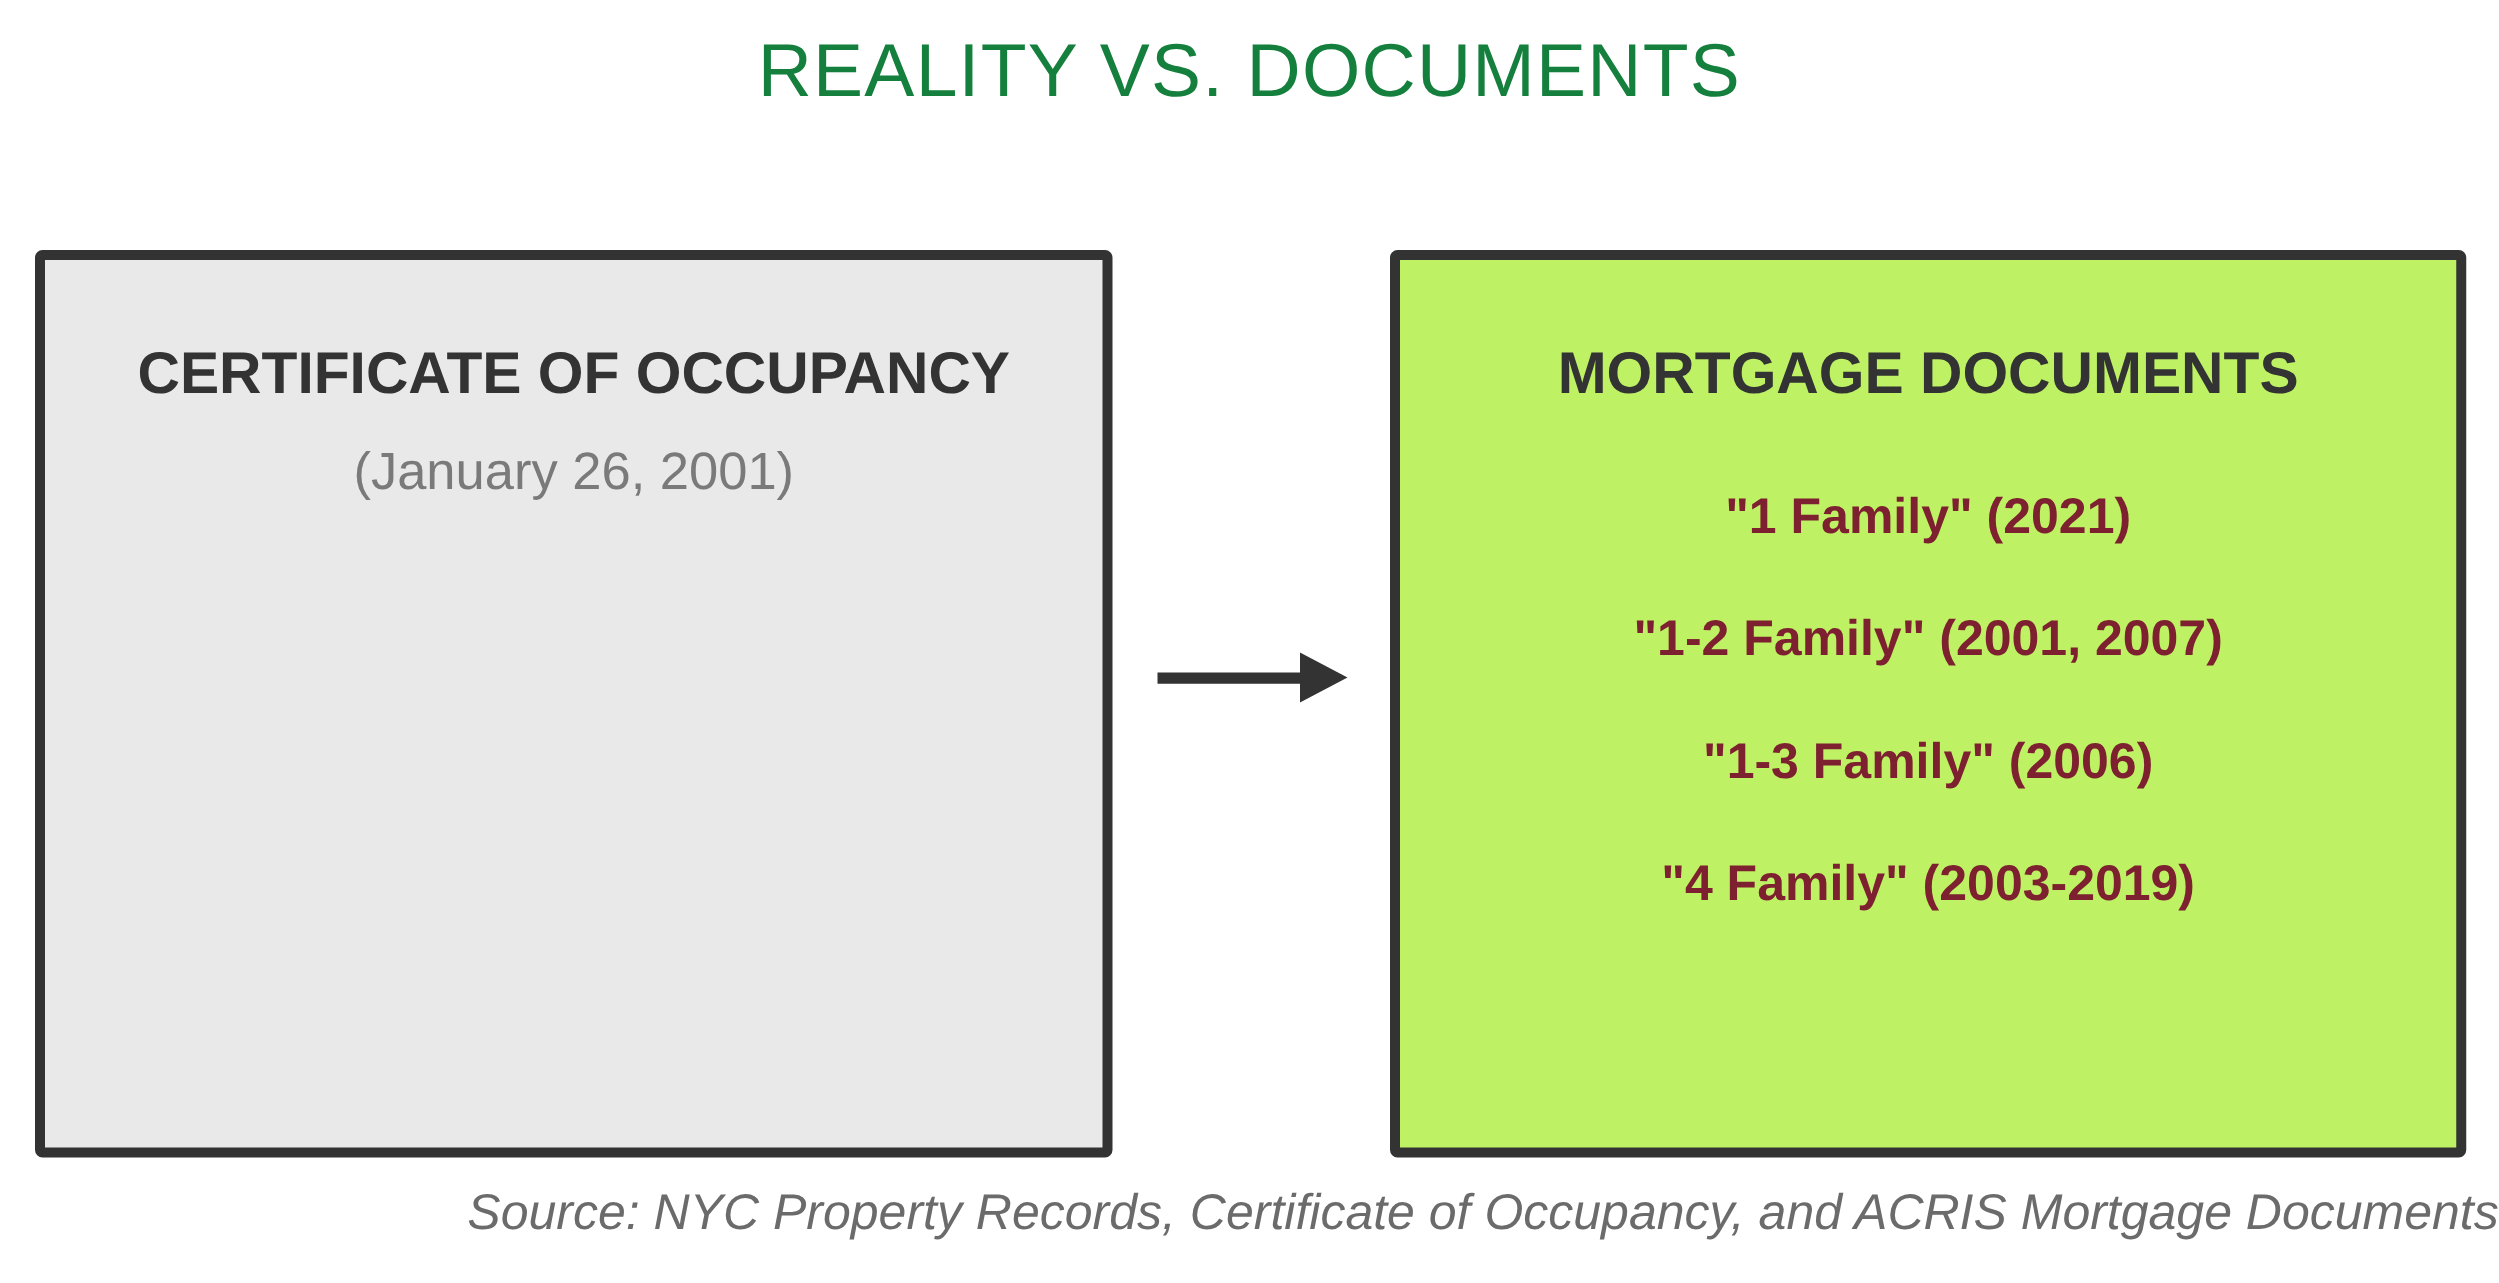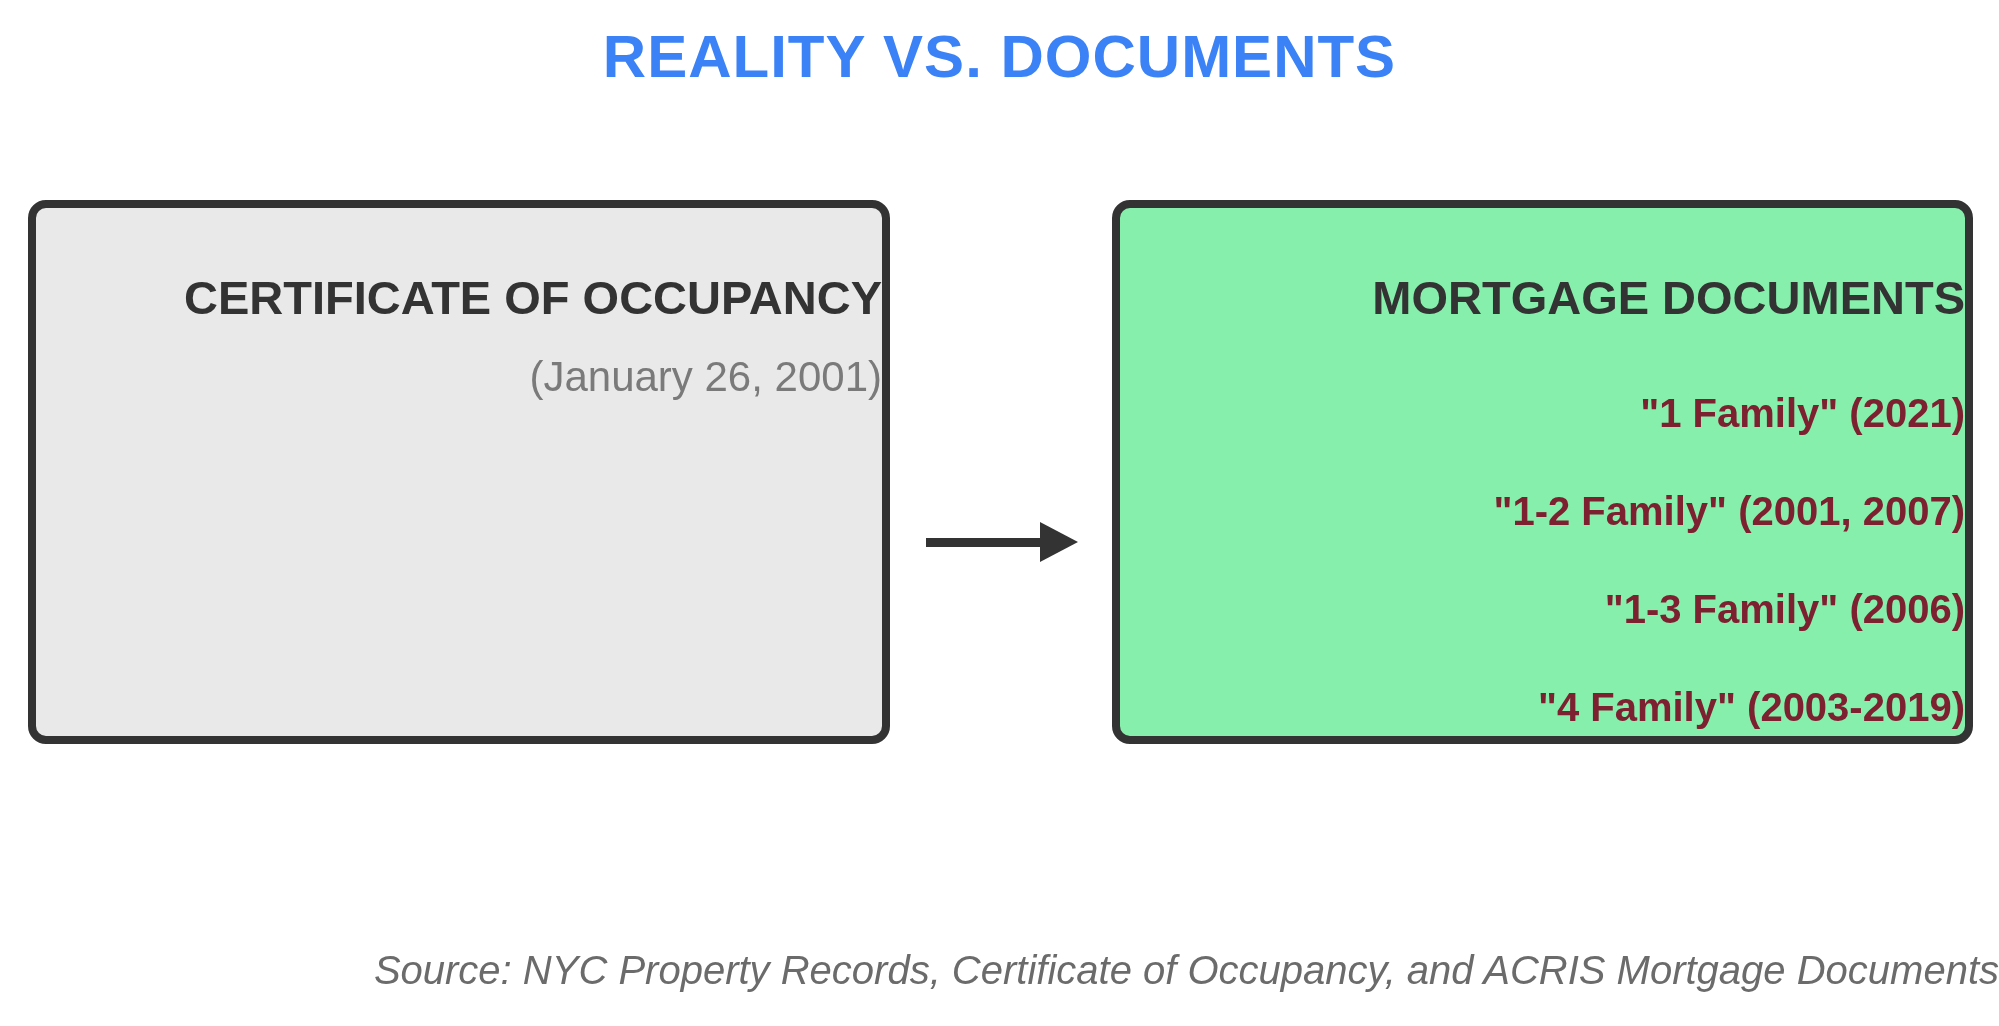--- a/index.html
+++ b/index.html
@@ -13,42 +13,42 @@
   }
   .page { position: relative; width: 1999px; height: 1026px; }
 
   .title {
     position: absolute;
     top: 22px;
     left: 0;
     width: 100%;
     text-align: center;
     font-size: 60px;
-    font-weight: bold;
-    color: #3b82f6;
+    font-weight: normal;
+    color: #15803d;
     letter-spacing: 1px;
   }
 
   .box {
     position: absolute;
     top: 200px;
-    height: 544px;
+    height: 726px;
     border: 8px solid #333333;
-    border-radius: 18px;
-    text-align: right;
+    border-radius: 6px;
+    text-align: center;
   }
   .box-left {
     left: 28px;
     width: 862px;
     background: #e9e9e9;
   }
   .box-right {
     left: 1112px;
     width: 861px;
-    background: #86efac;
+    background: #bef264;
   }
 
   .box-heading {
     margin-top: 62px;
     font-size: 47px;
     font-weight: bold;
     color: #333333;
   }
   .box-subheading {
     margin-top: 28px;

